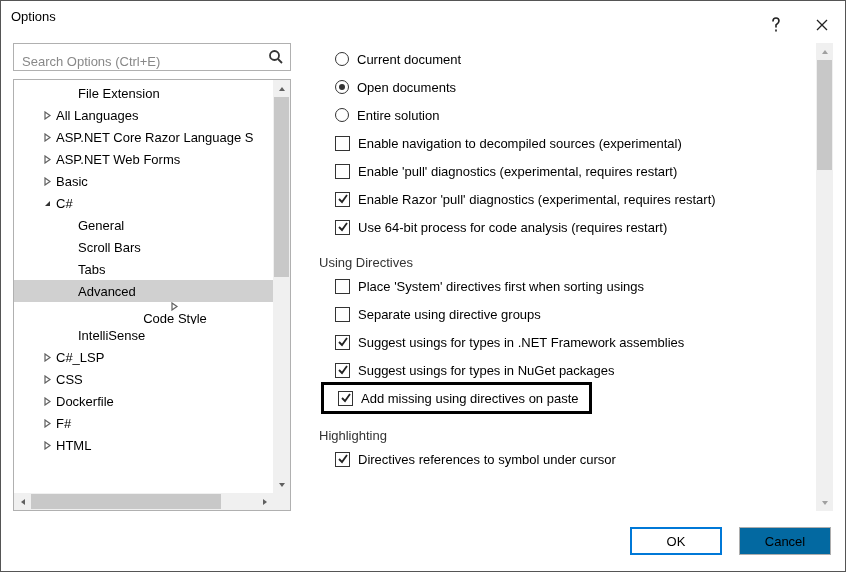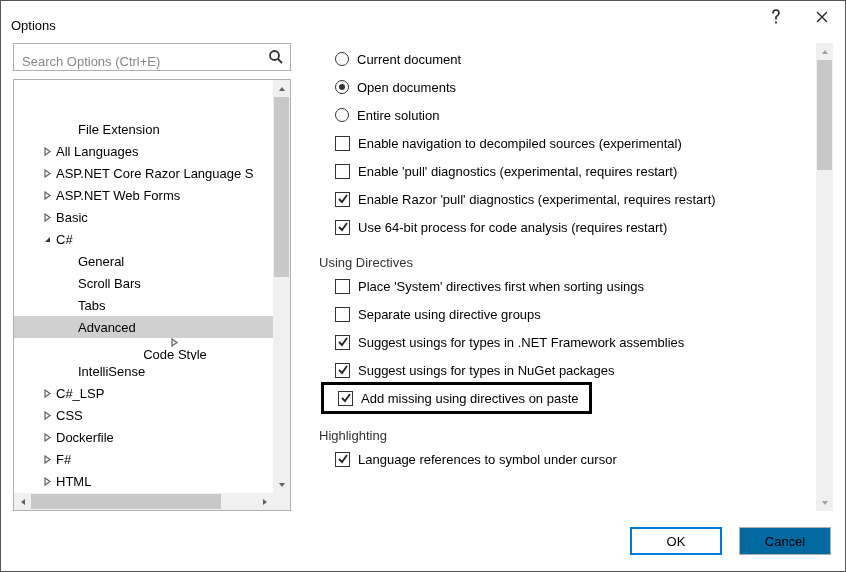--- a/index.html
+++ b/index.html
@@ -1,18 +1,18 @@
 <!DOCTYPE html>
 <html><head>
 <meta charset="utf-8">
 <style>
 * { box-sizing: border-box; font-family: "Segoe UI", Tahoma, sans-serif; font-size: 13px; }
 body { margin: 0; padding: 0; background: #fff; }
 .window { width: 846px; height: 572px; border: 1px solid #555; position: relative; background: #fff; display: flex; flex-direction: column; }
-.titlebar { height: 32px; display: flex; align-items: flex-end; padding: 0 0 0 10px; }
+.titlebar { height: 32px; display: flex; align-items: flex-start; padding: 8px 0 0 10px; }
 .titlebar .title { flex: 1; font-size: 13px; }
 .titlebar .ctl { width: 46px; height: 32px; display: flex; align-items: center; justify-content: center; }
 .body { flex: 1; display: flex; flex-direction: column; padding: 10px 12px 12px 12px; overflow: hidden; }
 .main { flex: 1; display: flex; overflow: hidden; gap: 10px; }
 .left { width: 278px; display: flex; flex-direction: column; }
 .search-wrap { position: relative; border: 1px solid #b0b0b0; height: 28px; margin-bottom: 8px; display: flex; align-items: flex-end; padding: 0 28px 0 6px; }
 .search-wrap input { border: none; outline: none; width: 100%; font-size: 13px; color: #333; background: transparent; }
 .search-wrap input::placeholder { color: #888; }
 .search-wrap .mag { position: absolute; right: 6px; top: 5px; }
 .tree-outer { flex: 1; border: 1px solid #b0b0b0; position: relative; display: flex; flex-direction: column; }
@@ -67,21 +67,21 @@
           <input placeholder="Search Options (Ctrl+E)" style="">
           <span class="mag">
             <svg width="16" height="16" viewBox="0 0 16 16">
                 <circle cx="6.5" cy="6.5" r="4.5" stroke="#333" stroke-width="1.8" fill="none"></circle>
                 <path d="M10 10 L14 14" stroke="#333" stroke-width="1.8"></path>
               </svg>
           </span>
         </div>
         <div class="tree-outer">
           <div class="tree" id="tree">
-              <div class="tree-item" style="padding-left: 48px; margin-top: 36px;">
+              <div class="tree-item" style="padding-left: 48px;">
                 <span class="tw"></span>
                 <span style="margin-left:2px">File Extension</span>
               </div>
               <div class="tree-item" style="padding-left: 26px;">
                 <span class="tw">
                   <svg width="9" height="9" viewBox="0 0 9 9">
                     <path d="M2 1 L7 4.5 L2 8 Z" fill="none" stroke="#606060" stroke-width="1.2"></path>
                   </svg>
                 </span>
                 <span style="margin-left:2px">All Languages</span>
@@ -284,21 +284,21 @@
                   <path d="M2 6 L5 9 L10 2" stroke="#222" stroke-width="1.8" fill="none"></path>
                 </svg>
               </span>
               <span>Add missing using directives on paste</span>
             </div><div class="group-label">Highlighting</div><div class="check-row">
               <span class="chk checked">
                 <svg width="12" height="12" viewBox="0 0 12 12">
                   <path d="M2 6 L5 9 L10 2" stroke="#222" stroke-width="1.8" fill="none"></path>
                 </svg>
               </span>
-              <span>Language references to symbol under cursor</span>
+              <span>Directives references to symbol under cursor</span>
             </div></div>
         <div class="right-vscroll">
           <div class="sb-btn">
               <svg width="8" height="8">
                 <path d="M1 6 L4 2 L7 6 Z" fill="#a0a0a0"></path>
               </svg>
             </div>
           <div class="sb-track">
               <div class="sb-thumb-v" style="top:0;height:110px"></div>
             </div>

